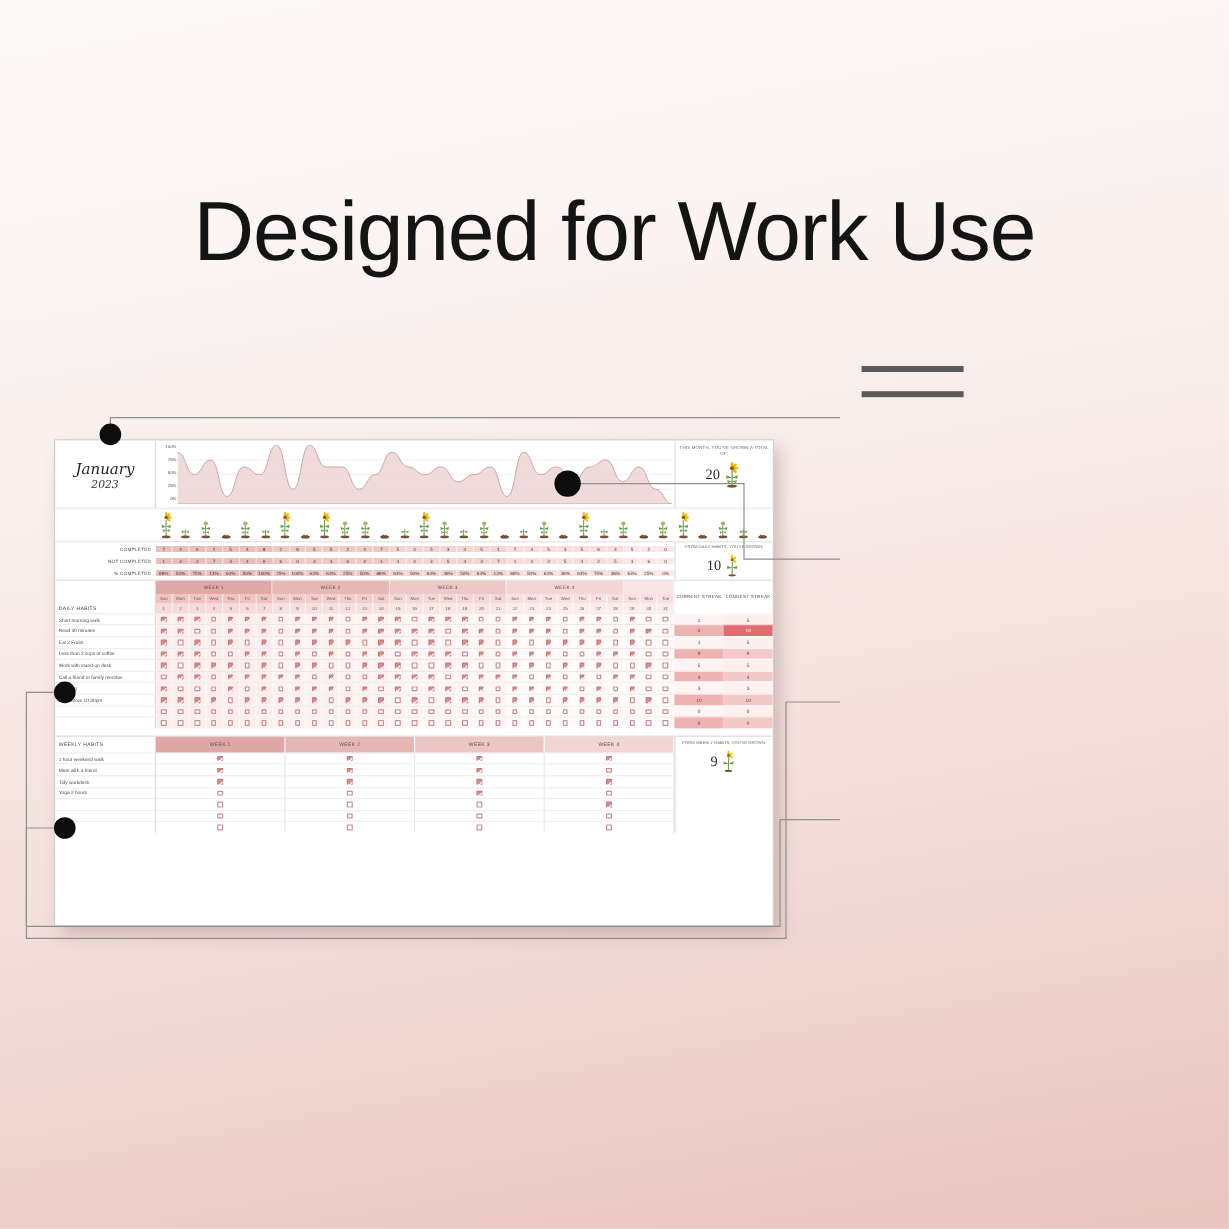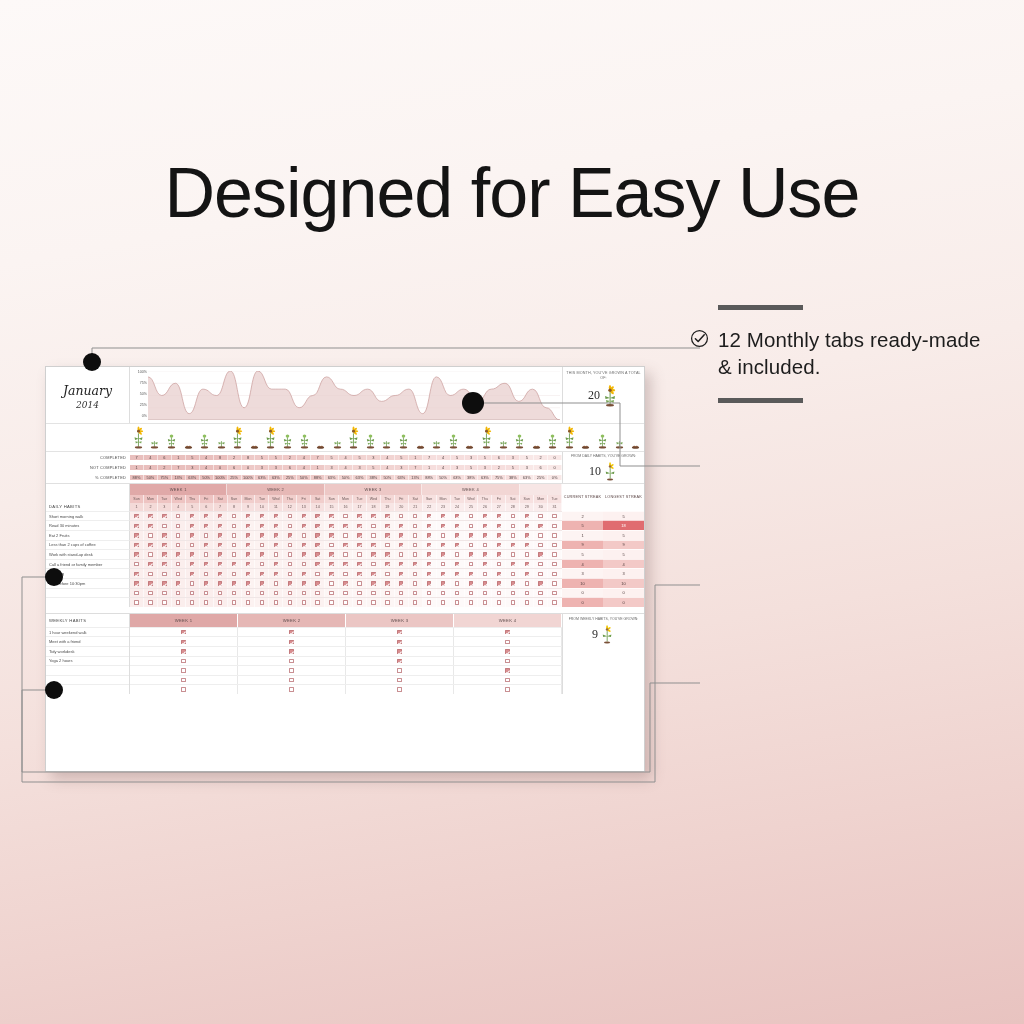--- a/index.html
+++ b/index.html
@@ -129,28 +129,28 @@
       font-size:4.2px;letter-spacing:.3px;color:#5b4a4a;border-right:1px solid #fff;}
   .wkcheckrow{display:flex;height:9.6px;border-top:1px solid #eee;}
   .wkcell{flex:1;display:flex;align-items:center;justify-content:center;
       border-right:1px solid #e8e8e8;}
   .wkside{width:82px;border-left:1px solid #ddd;padding:3px;text-align:center;}
   .wkside .cap{font-size:3.5px;color:#6a6a6a;line-height:1.4;}
 </style>
 </head>
 <body>
 
-<div class="title">Designed for Easy Use</div>
+<div class="title">Designed for Work Use</div>
 
 <div class="sheet">
 
   <div class="topband">
     <div class="monthbox">
       <div class="month-name">January</div>
-      <div class="month-year">2014</div>
+      <div class="month-year">2023</div>
     </div>
 
     <div class="chartbox">
       <div class="ylab">
         <span>100%</span>
         <span>75%</span>
         <span>50%</span>
         <span>25%</span>
         <span>0%</span>
       </div>
@@ -1871,29 +1871,20 @@
         </svg>
       </div>
     </div>
   </div>
 </div>
 
 <div class="features">
 
   <div class="feat">
     <div class="divider"></div>
-    <div class="feat-row">
-      <span class="check-icon">
-        <svg width="19" height="19" viewBox="0 0 24 24">
-          <circle cx="12" cy="12" r="10" fill="none" stroke="#1d1d1d" stroke-width="1.6"></circle>
-          <path d="M6.8 12.3 L10.3 15.8 L18 7.2" fill="none" stroke="#1d1d1d" stroke-width="1.9" stroke-linecap="round" stroke-linejoin="round"></path>
-        </svg>
-      </span>
-      <span class="feat-text">12 Monthly tabs ready-made &amp; included.</span>
-    </div>
   </div>
 
 
 
 
   <div class="divider"></div>
 </div>
 
 <svg class="connectors">
   <g stroke="#8f8f8f" stroke-width="1" fill="none">

